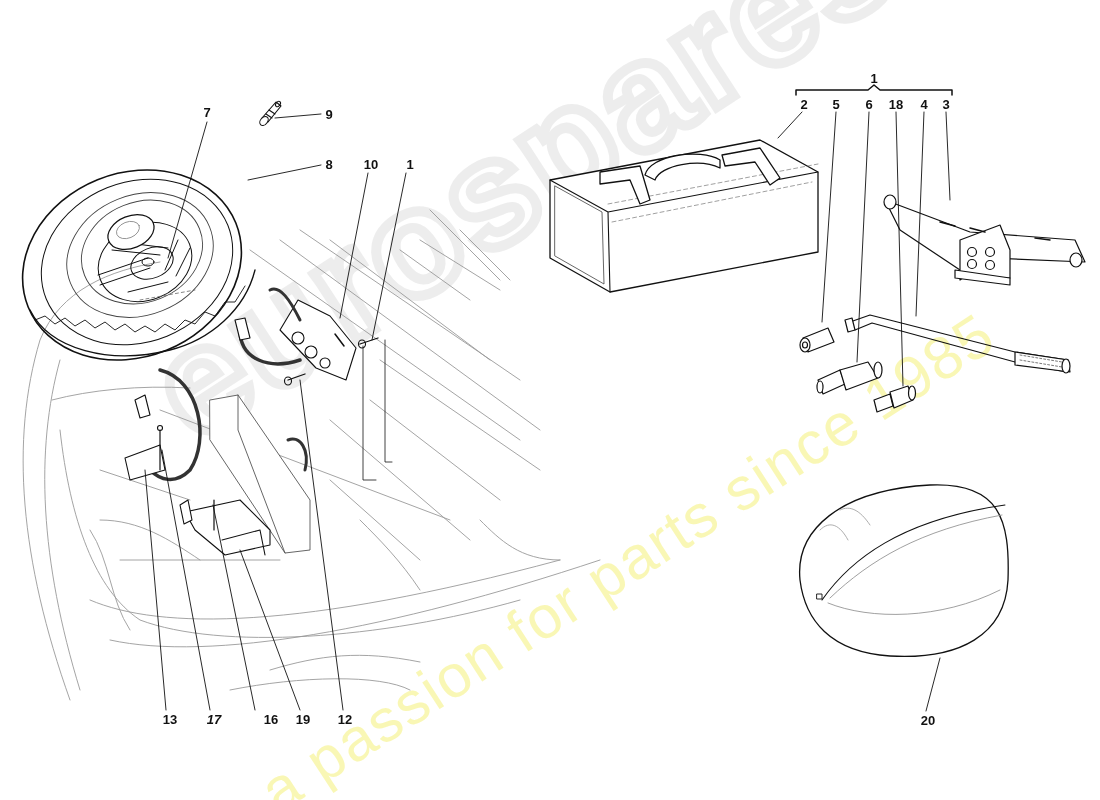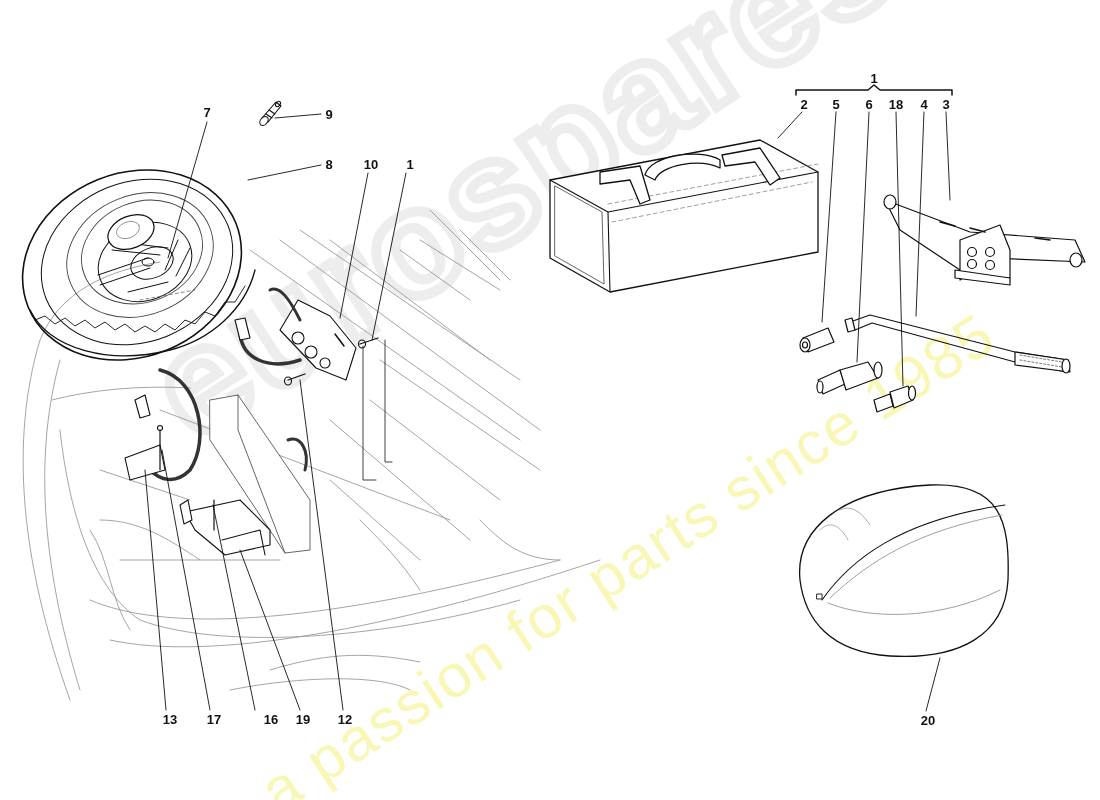--- a/index.html
+++ b/index.html
@@ -215,19 +215,19 @@
       <div class="callout" style="left: 869px; top: 104px;">6</div>
       <div class="callout" style="left: 896px; top: 104px;">18</div>
       <div class="callout" style="left: 924px; top: 104px;">4</div>
       <div class="callout" style="left: 946px; top: 104px;">3</div>
       <div class="callout" style="left: 207px; top: 112px;">7</div>
       <div class="callout" style="left: 329px; top: 114px;">9</div>
       <div class="callout" style="left: 329px; top: 164px;">8</div>
       <div class="callout" style="left: 371px; top: 164px;">10</div>
       <div class="callout" style="left: 410px; top: 164px;">1</div>
       <div class="callout" style="left: 170px; top: 719px;">13</div>
-      <div class="callout" style="left: 214px; top: 719px;">17</div>
+      <div class="callout" style="left: 214px; top: 719px; font-style: italic;">17</div>
       <div class="callout" style="left: 271px; top: 719px;">16</div>
       <div class="callout" style="left: 303px; top: 719px;">19</div>
       <div class="callout" style="left: 345px; top: 719px;">12</div>
       <div class="callout" style="left: 928px; top: 720px;">20</div>
     </div>
 </div>
 
 </body></html>

